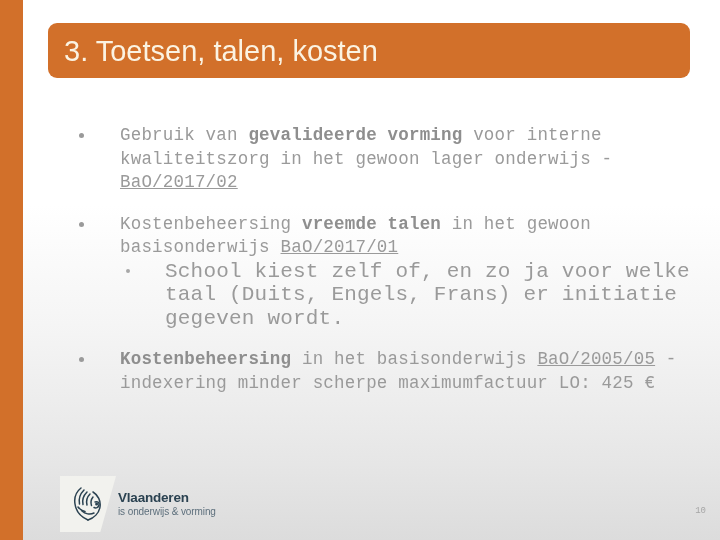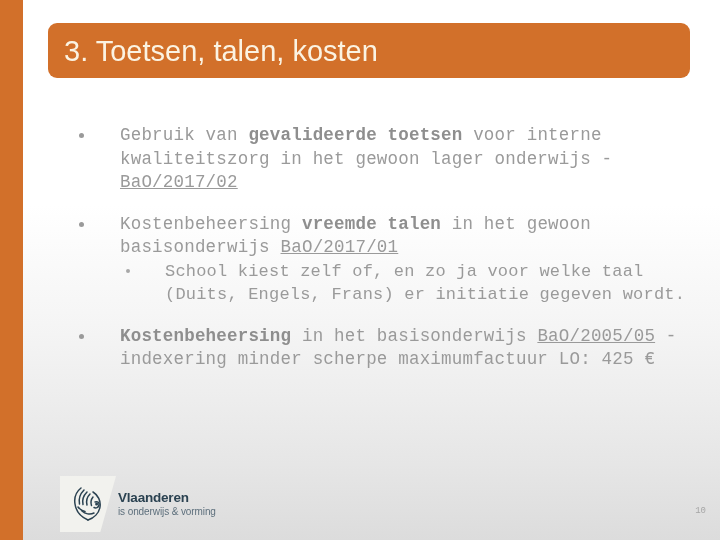--- a/index.html
+++ b/index.html
@@ -96,21 +96,21 @@
     height: 5px;
     border-radius: 50%;
     background: #9a9a9a;
   }
 
   
   .l2 {
     position: relative;
     padding-left: 165px;
     padding-right: 22px;
-    font-size: 17px;
+    font-size: 21px;
     line-height: 23.5px;
     letter-spacing: 0.2px;
   }
   .l2 > .dot {
     position: absolute;
     left: 126px;
     top: 9px;
     width: 4px;
     height: 4px;
     border-radius: 50%;
@@ -202,21 +202,21 @@
   <div id="sidebar">
     
   </div>
 
   <div id="title-bar">
     <div id="title-text">3. Toetsen, talen, kosten</div>
   </div>
 
   <div id="content">
       <div class="blk">
-        <div class="l1"><span class="dot"></span><span class="s">Gebruik van </span><b class="s">gevalideerde toetsen</b><span class="s"> voor interne kwaliteitszorg in het gewoon lager onderwijs - </span><u class="s">BaO/2017/02</u></div>
+        <div class="l1"><span class="dot"></span><span class="s">Gebruik van </span><b class="s">gevalideerde vorming</b><span class="s"> voor interne kwaliteitszorg in het gewoon lager onderwijs - </span><u class="s">BaO/2017/02</u></div>
       </div>
       <div class="blk">
         <div class="l1"><span class="dot"></span><span class="s">Kostenbeheersing </span><b class="s">vreemde talen</b><span class="s"> in het gewoon basisonderwijs </span><u class="s">BaO/2017/01</u></div>
         <div class="sublist">
           <div class="l2"><span class="dot"></span><span class="s">School kiest zelf of, en zo ja voor welke taal (Duits, Engels, Frans) er initiatie gegeven wordt.</span></div>
         </div>
       </div>
       <div class="blk">
         <div class="l1"><span class="dot"></span><b class="s">Kostenbeheersing</b><span class="s"> in het basisonderwijs </span><u class="s">BaO/2005/05</u><span class="s"> - indexering minder scherpe maximumfactuur LO: 425 €</span></div>
       </div>

